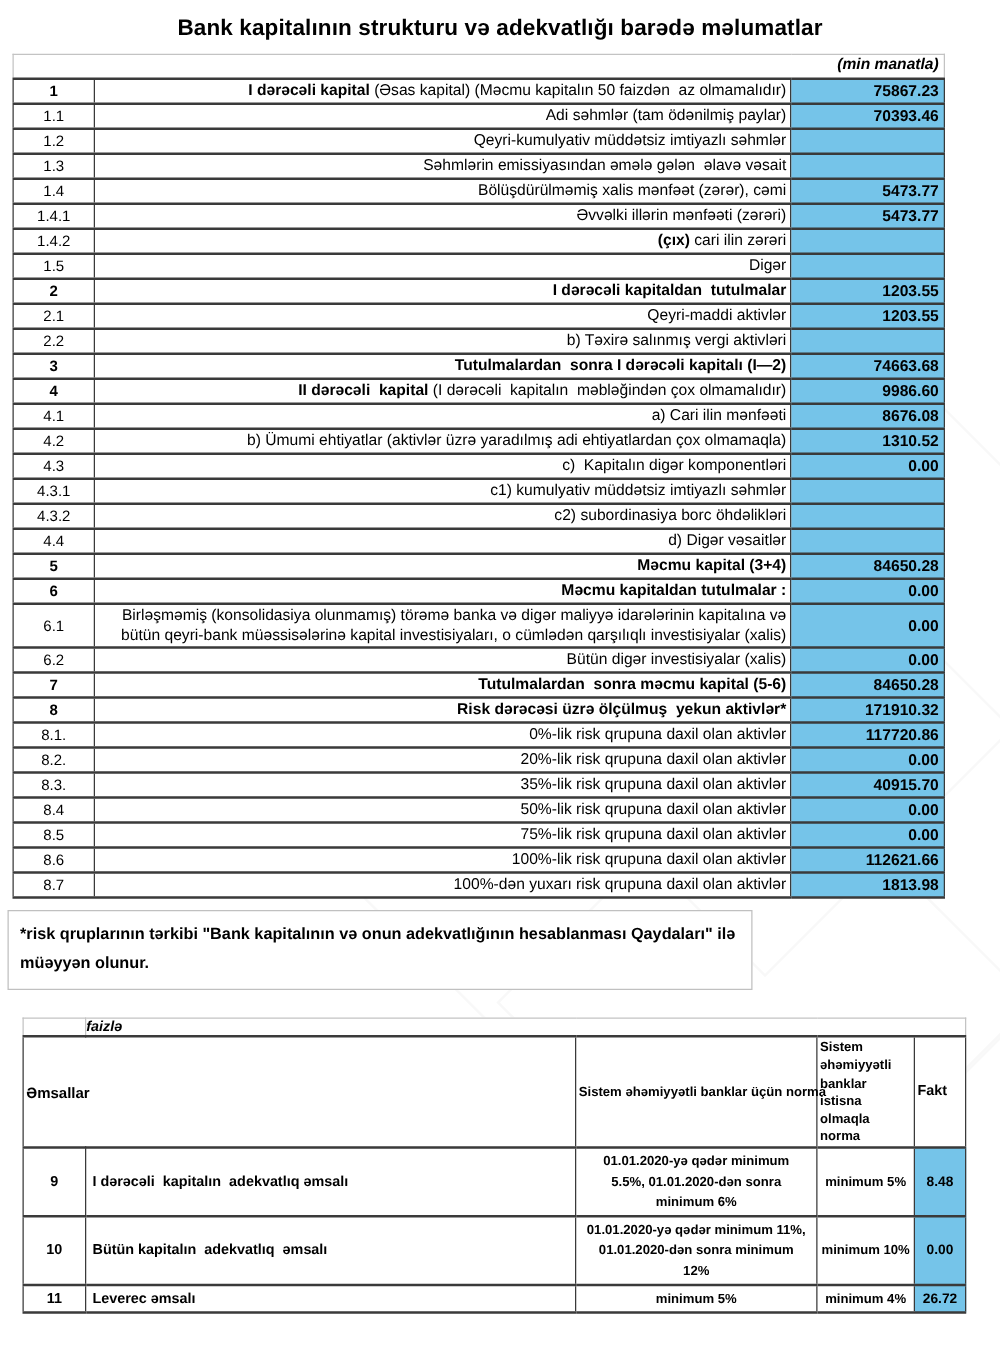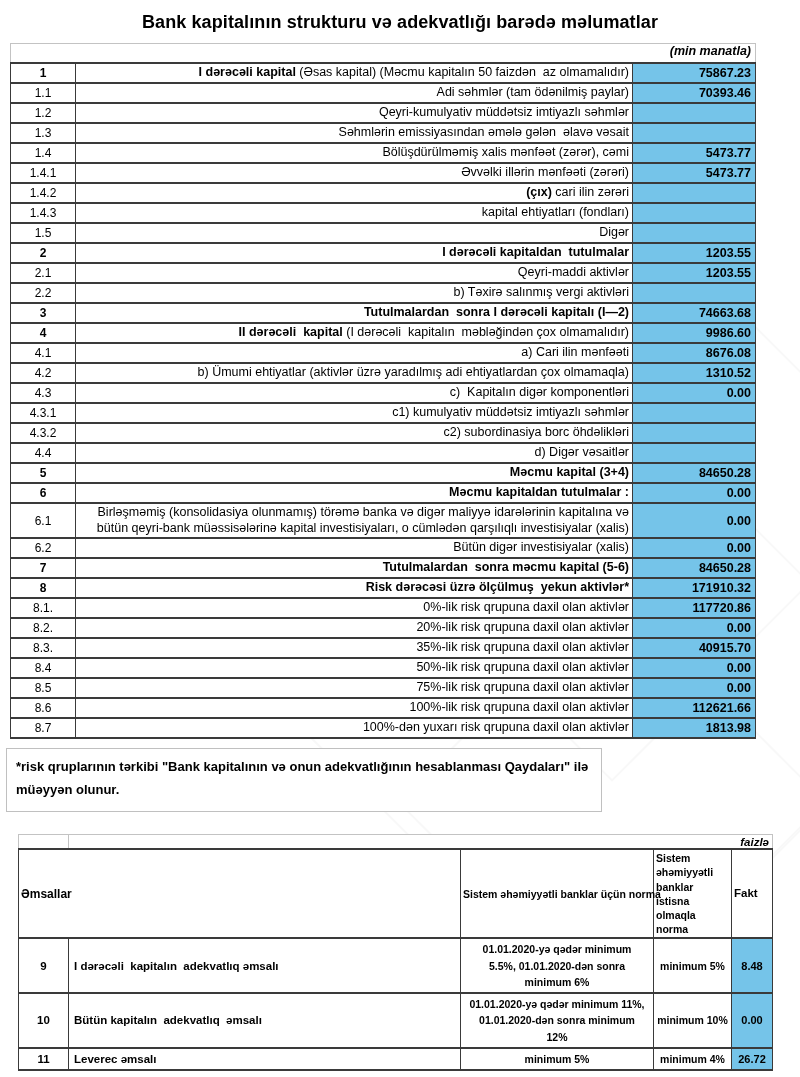--- a/index.html
+++ b/index.html
@@ -83,21 +83,21 @@
   .t2 { margin: 22px 0 0 18px; width: 754px; }
   .t2 td { box-sizing: border-box; vertical-align: middle; background: #fff; }
   .t2 tr.faizle td {
     border: 1px solid #c3c3c3;
     height: 15px;
     font-size: 11.5px;
     font-style: italic;
     font-weight: 700;
     padding: 0 3px 0 0;
   }
-  .t2 tr.faizle td.fz { text-align: right; padding-left: 15px; }
+  .t2 tr.faizle td.fz { text-align: left; }
   .t2 tbody td, .t2 tr.hdr td {
     border: 1px solid #3a3a3a;
     border-top-width: 2px;
     border-bottom-width: 2px;
     font-weight: 700;
     padding: 1px 2px;
   }
   .t2 tr.hdr td { height: 72px; text-align: left; font-size: 12px; line-height: 1.35; }
   .t2 tr.hdr td.nsys { font-size: 10.5px; white-space: nowrap; }
   .t2 tr.hdr td.nex  { font-size: 10.5px; }
@@ -170,25 +170,20 @@
         <td class="desc"><span class="b"></span><span>Əvvəlki illərin mənfəəti (zərəri)</span></td>
         <td class="val">5473.77</td>
       </tr>
 
       <tr>
         <td class="num">1.4.2</td>
         <td class="desc"><span class="b"> (çıx)</span><span> cari ilin zərəri</span></td>
         <td class="val"></td>
       </tr>
 
-      <tr>
-        <td class="num">1.4.3</td>
-        <td class="desc"><span class="b"></span><span>kapital ehtiyatları (fondları)</span></td>
-        <td class="val"></td>
-      </tr>
 
       <tr>
         <td class="num">1.5</td>
         <td class="desc"><span class="b"></span><span>Digər</span></td>
         <td class="val"></td>
       </tr>
 
       <tr data-main="true">
         <td class="num">2</td>
         <td class="desc"><span class="b">I dərəcəli kapitaldan  tutulmalar</span><span></span></td>

